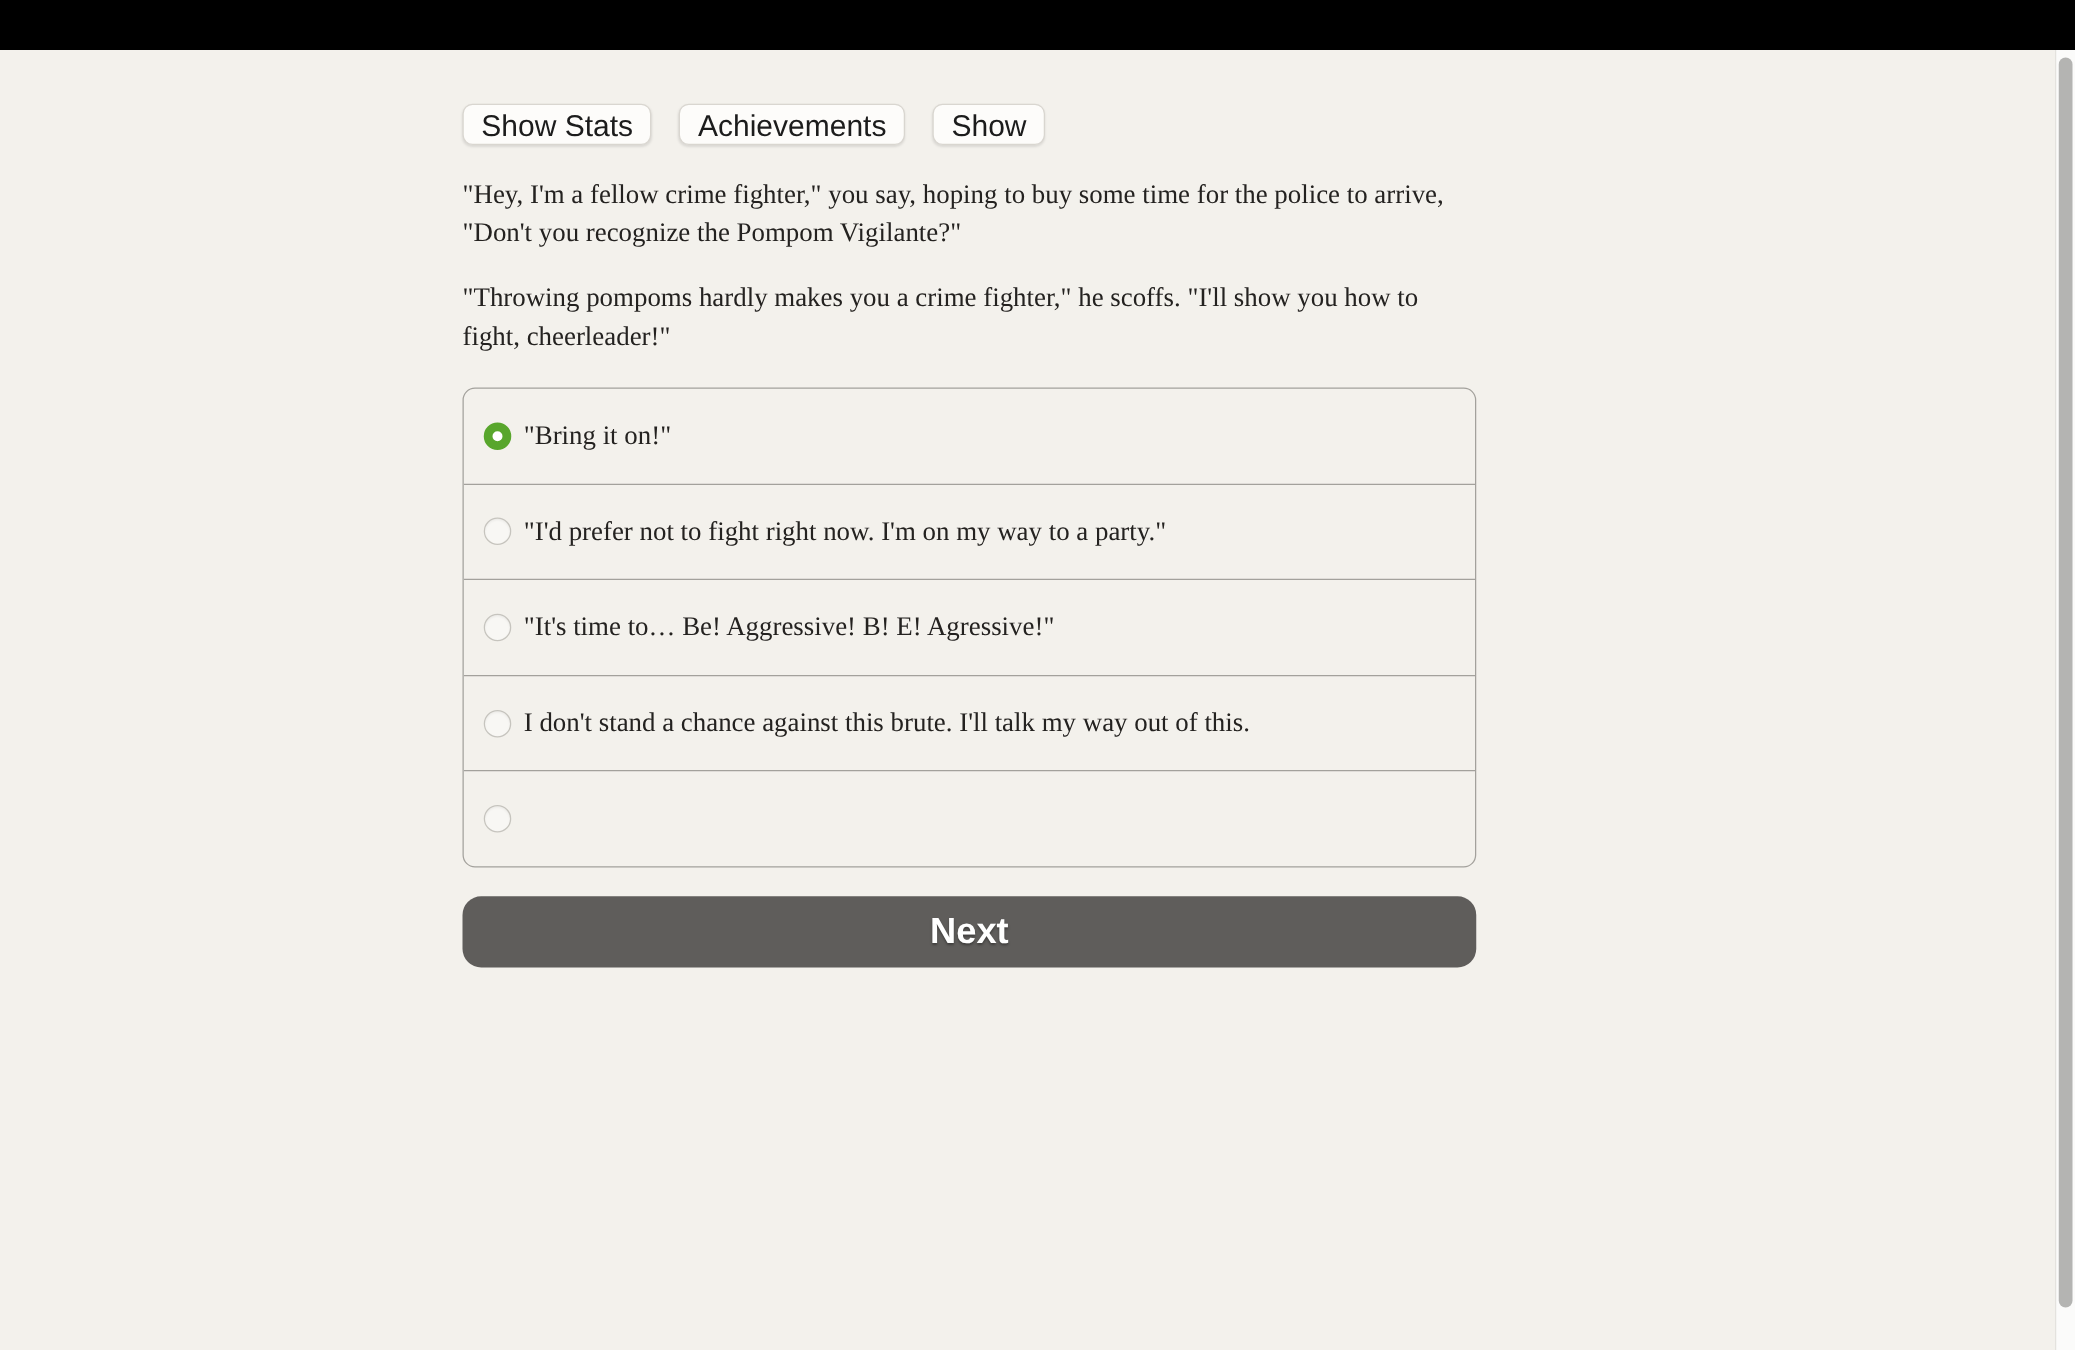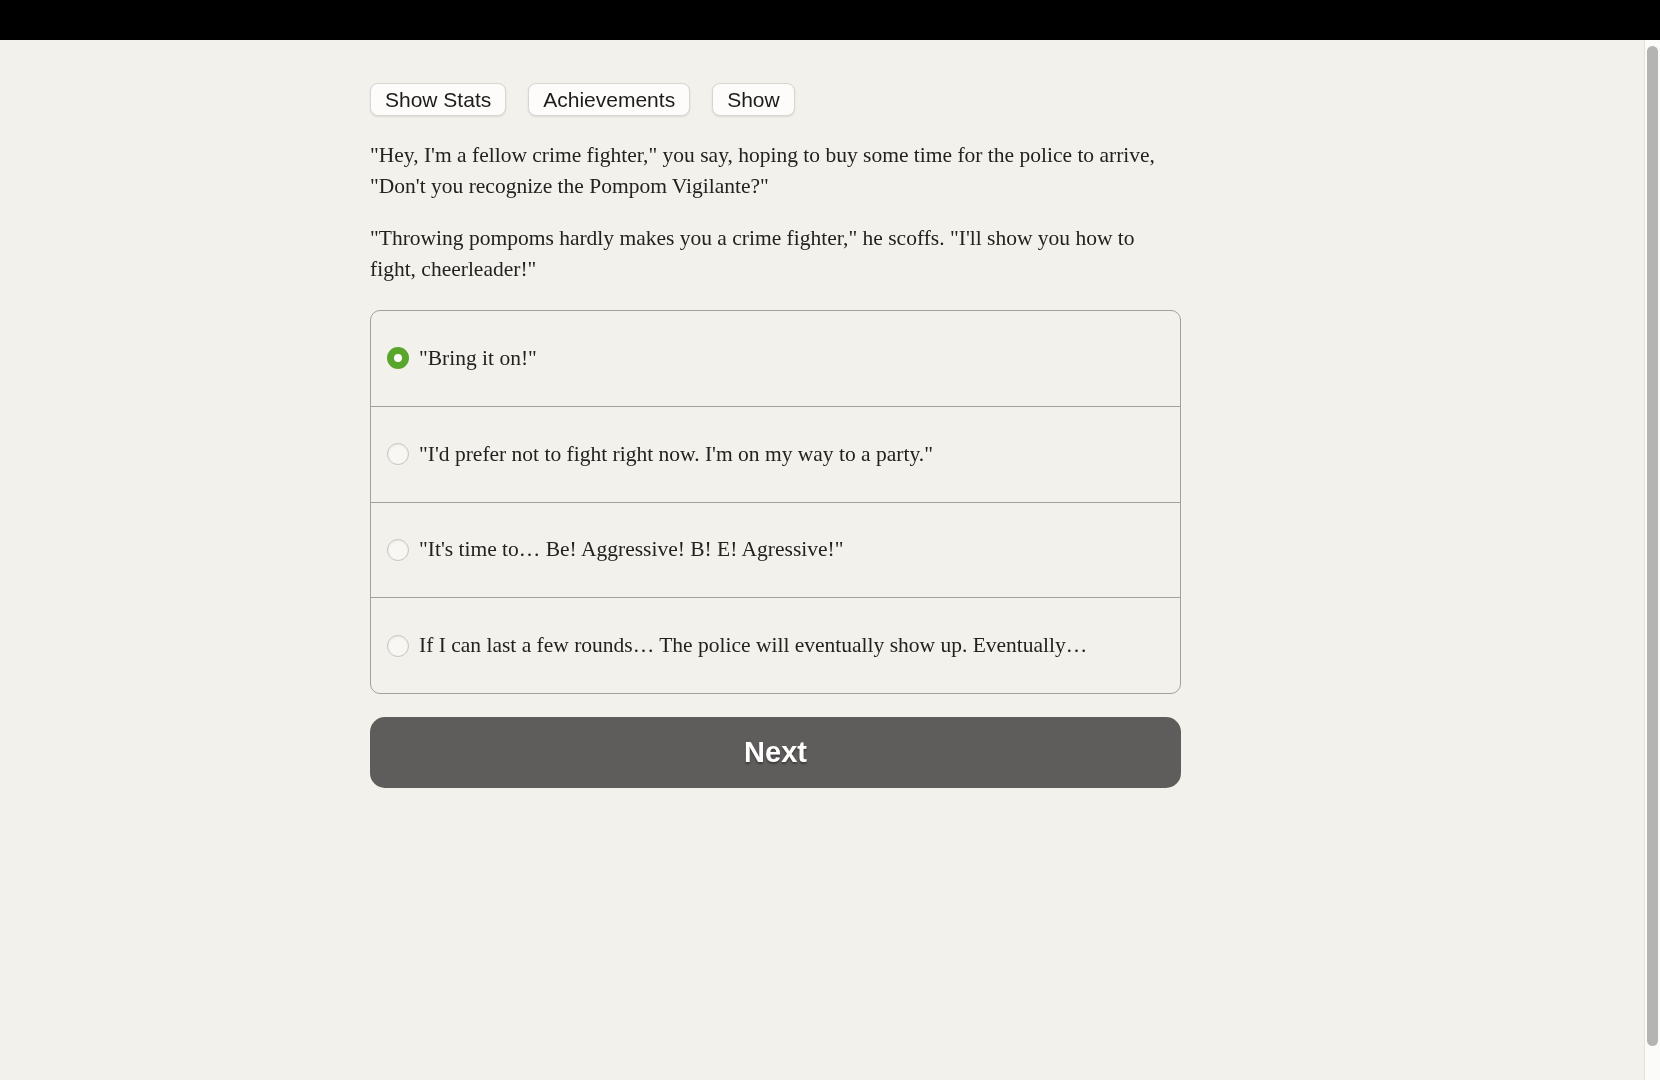--- a/index.html
+++ b/index.html
@@ -40,21 +40,21 @@
     display: flex;
     gap: 22px;
     margin-bottom: 24px;
   }
   .tbtn {
     background: #fdfcfa;
     border: 1px solid #d9d6d0;
     border-radius: 8px;
     box-shadow: 0 1px 2px rgba(0,0,0,0.10);
     font-family: "Liberation Sans", sans-serif;
-    font-size: 21px;
+    font-size: 24px;
     color: #1c1c1c;
     padding: 4px 14px;
     height: 33px;
     cursor: pointer;
     white-space: nowrap;
   }
   .para {
     font-family: "Liberation Serif", serif;
     font-size: 21.5px;
     line-height: 31px;
@@ -96,21 +96,21 @@
     box-shadow: none;
   }
   .choice-label {
     font-family: "Liberation Serif", serif;
     font-size: 21.5px;
     color: #242220;
   }
   .next-btn {
     margin-top: 23px;
     width: 811px;
-    height: 71px;
+    height: 57px;
     border: none;
     border-radius: 15px;
     background: #5f5d5b;
     color: #ffffff;
     font-family: "Liberation Sans", sans-serif;
     font-size: 29px;
     font-weight: bold;
     text-shadow: 0 2px 2px rgba(0,0,0,0.35);
     cursor: pointer;
   }
@@ -143,19 +143,22 @@
     <label class="choice-row">
       <span class="radio"></span>
       <span class="choice-label">"I'd prefer not to fight right now. I'm on my way to a party."</span>
     </label>
     <label class="choice-row">
       <span class="radio"></span>
       <span class="choice-label">"It's time to… Be! Aggressive! B! E! Agressive!"</span>
     </label>
     <label class="choice-row">
       <span class="radio"></span>
-      <span class="choice-label">If I can last a few rounds… The police will eventually show up. Eventually…</span>
+      <span class="choice-label">I don't stand a chance against this brute. I'll talk my way out of this.</span>
+    </label>
+    <label class="choice-row">
+      <span class="radio"></span>
     </label>
   </div>
 
   <button class="next-btn">Next</button>
 
 </div>
 
 </body></html>

